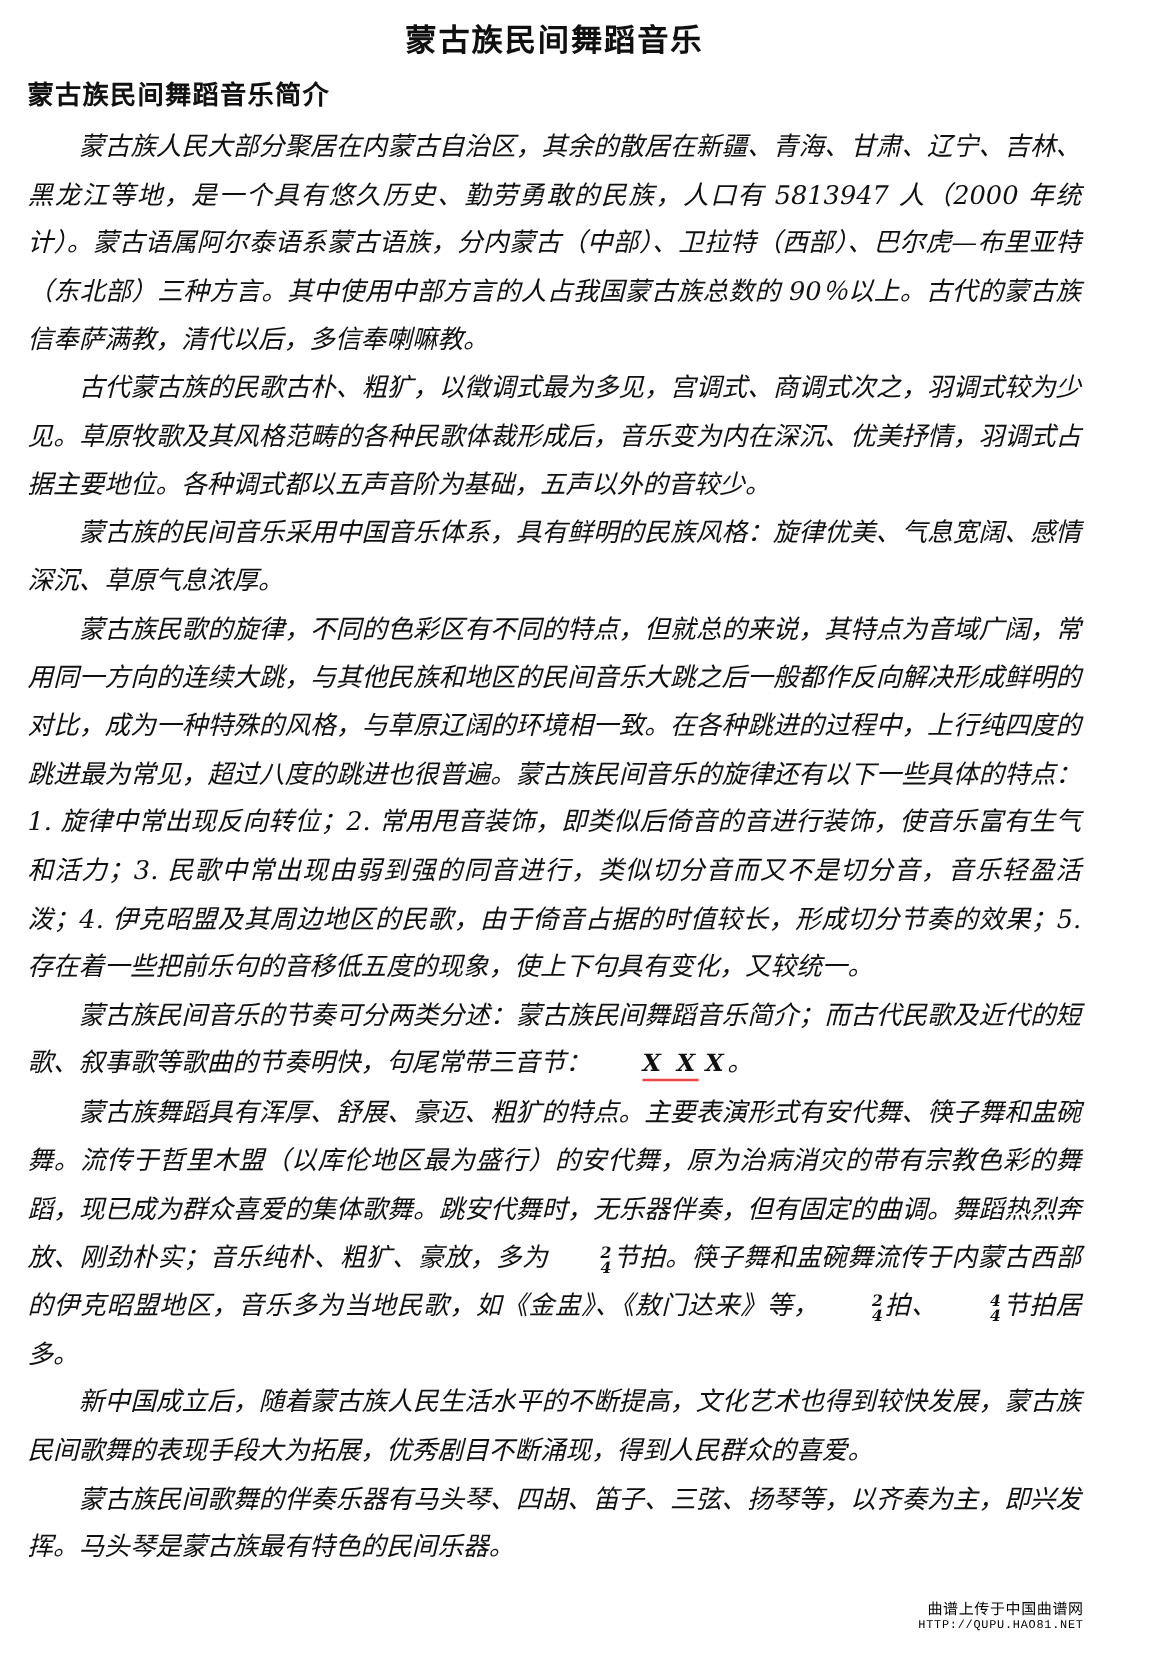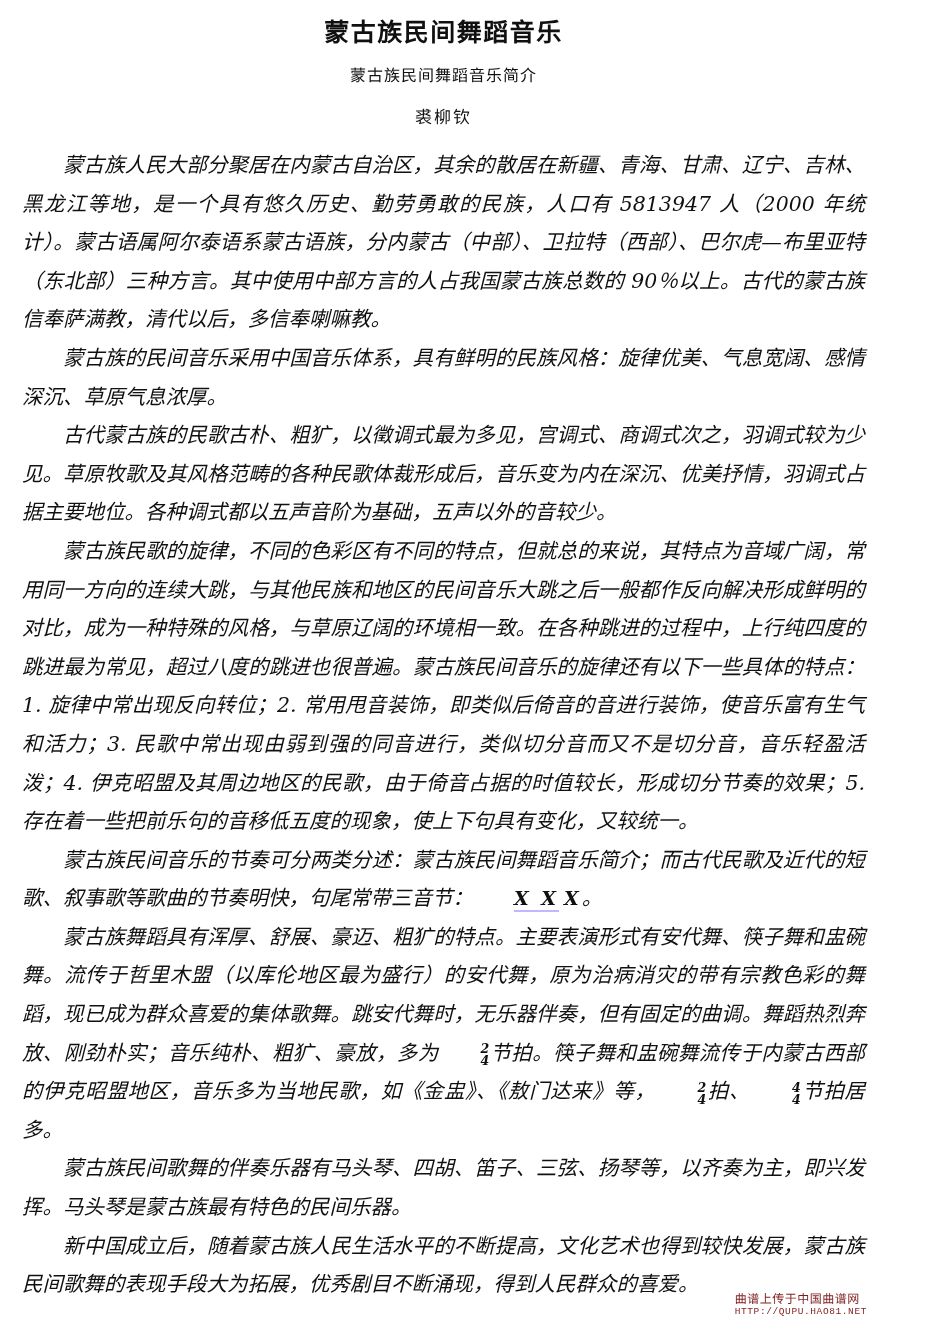--- a/index.html
+++ b/index.html
@@ -26,23 +26,23 @@
   .title {
     text-align: center;
     font-size: 25px;
     font-weight: bold;
     letter-spacing: 1.5px;
     line-height: 38px;
     margin: 0 0 2px 0;
     font-family: "DejaVu Sans", "Liberation Sans", sans-serif;
   }
   .subtitle {
-    text-align: center;
-    font-size: 16px;
-    font-weight: normal;
+    text-align: left;
+    font-size: 21px;
+    font-weight: bold;
     letter-spacing: 1px;
     line-height: 40px;
     margin: 4px 0 2px 0;
     font-family: "DejaVu Sans", "Liberation Sans", sans-serif;
   }
   .author {
     text-align: center;
     font-size: 17px;
     letter-spacing: 2px;
     line-height: 38px;
@@ -78,30 +78,30 @@
   
   .rhythm {
     display: inline-block;
     font-family: "DejaVu Serif", "Liberation Serif", serif;
     font-weight: bold;
     font-size: 19px;
     letter-spacing: 3px;
     white-space: nowrap;
   }
   .rhythm .beamed {
-    border-bottom: 2px solid #c4b5fd;
+    border-bottom: 2px solid #ef4444;
     padding-bottom: 1px;
     margin-right: 5px;
   }
   .watermark {
     position: absolute;
     right: 20px;
-    bottom: 4px;
-    text-align: left;
-    color: #7f1d1d;
+    bottom: 16px;
+    text-align: right;
+    color: #000000;
     line-height: 1.15;
     user-select: none;
   }
   .watermark .wm-cn {
     font-size: 12px;
     font-family: "DejaVu Sans", "Liberation Sans", sans-serif;
     letter-spacing: 0.5px;
     display: block;
   }
   .watermark .wm-url {
@@ -112,39 +112,38 @@
   }
 </style>
 </head>
 <body>
 
 <div class="page">
   <div class="doc">
 
     <h1 class="title">蒙古族民间舞蹈音乐</h1>
     <h2 class="subtitle">蒙古族民间舞蹈音乐简介</h2>
-    <div class="author">裘柳钦</div>
 
     <div class="body-text">
 
       <p>蒙古族人民大部分聚居在内蒙古自治区，其余的散居在新疆、青海、甘肃、辽宁、吉林、黑龙江等地，是一个具有悠久历史、勤劳勇敢的民族，人口有 5813947 人（2000 年统计）。蒙古语属阿尔泰语系蒙古语族，分内蒙古（中部）、卫拉特（西部）、巴尔虎—布里亚特（东北部）三种方言。其中使用中部方言的人占我国蒙古族总数的 90％以上。古代的蒙古族信奉萨满教，清代以后，多信奉喇嘛教。</p>
 
+      <p>古代蒙古族的民歌古朴、粗犷，以徵调式最为多见，宫调式、商调式次之，羽调式较为少见。草原牧歌及其风格范畴的各种民歌体裁形成后，音乐变为内在深沉、优美抒情，羽调式占据主要地位。各种调式都以五声音阶为基础，五声以外的音较少。</p>
+
       <p>蒙古族的民间音乐采用中国音乐体系，具有鲜明的民族风格：旋律优美、气息宽阔、感情深沉、草原气息浓厚。</p>
-
-      <p>古代蒙古族的民歌古朴、粗犷，以徵调式最为多见，宫调式、商调式次之，羽调式较为少见。草原牧歌及其风格范畴的各种民歌体裁形成后，音乐变为内在深沉、优美抒情，羽调式占据主要地位。各种调式都以五声音阶为基础，五声以外的音较少。</p>
 
       <p>蒙古族民歌的旋律，不同的色彩区有不同的特点，但就总的来说，其特点为音域广阔，常用同一方向的连续大跳，与其他民族和地区的民间音乐大跳之后一般都作反向解决形成鲜明的对比，成为一种特殊的风格，与草原辽阔的环境相一致。在各种跳进的过程中，上行纯四度的跳进最为常见，超过八度的跳进也很普遍。蒙古族民间音乐的旋律还有以下一些具体的特点：1. 旋律中常出现反向转位；2. 常用甩音装饰，即类似后倚音的音进行装饰，使音乐富有生气和活力；3. 民歌中常出现由弱到强的同音进行，类似切分音而又不是切分音，音乐轻盈活泼；4. 伊克昭盟及其周边地区的民歌，由于倚音占据的时值较长，形成切分节奏的效果；5. 存在着一些把前乐句的音移低五度的现象，使上下句具有变化，又较统一。</p>
 
       <p><span>蒙古族民间音乐的节奏可分两类分述：蒙古族民间舞蹈音乐简介；而古代民歌及近代的短歌、叙事歌等歌曲的节奏明快，句尾常带三音节：</span><span class="rhythm"><span class="beamed">X X</span><span>X</span></span><span>。</span></p>
 
       <p><span>蒙古族舞蹈具有浑厚、舒展、豪迈、粗犷的特点。主要表演形式有安代舞、筷子舞和盅碗舞。流传于哲里木盟（以库伦地区最为盛行）的安代舞，原为治病消灾的带有宗教色彩的舞蹈，现已成为群众喜爱的集体歌舞。跳安代舞时，无乐器伴奏，但有固定的曲调。舞蹈热烈奔放、刚劲朴实；音乐纯朴、粗犷、豪放，多为</span><span class="timesig"><span class="top">2</span><span class="bot">4</span></span><span>节拍。筷子舞和盅碗舞流传于内蒙古西部的伊克昭盟地区，音乐多为当地民歌，如《金盅》、《敖门达来》等，</span><span class="timesig"><span class="top">2</span><span class="bot">4</span></span><span>拍、</span><span class="timesig"><span class="top">4</span><span class="bot">4</span></span><span>节拍居多。</span></p>
 
+      <p>新中国成立后，随着蒙古族人民生活水平的不断提高，文化艺术也得到较快发展，蒙古族民间歌舞的表现手段大为拓展，优秀剧目不断涌现，得到人民群众的喜爱。</p>
+
       <p>蒙古族民间歌舞的伴奏乐器有马头琴、四胡、笛子、三弦、扬琴等，以齐奏为主，即兴发挥。马头琴是蒙古族最有特色的民间乐器。</p>
-
-      <p>新中国成立后，随着蒙古族人民生活水平的不断提高，文化艺术也得到较快发展，蒙古族民间歌舞的表现手段大为拓展，优秀剧目不断涌现，得到人民群众的喜爱。</p>
 
     </div>
   </div>
 
   <div class="watermark">
     <span class="wm-cn">曲谱上传于中国曲谱网</span>
     <span class="wm-url">HTTP://QUPU.HAO81.NET</span>
   </div>
 </div>
 

